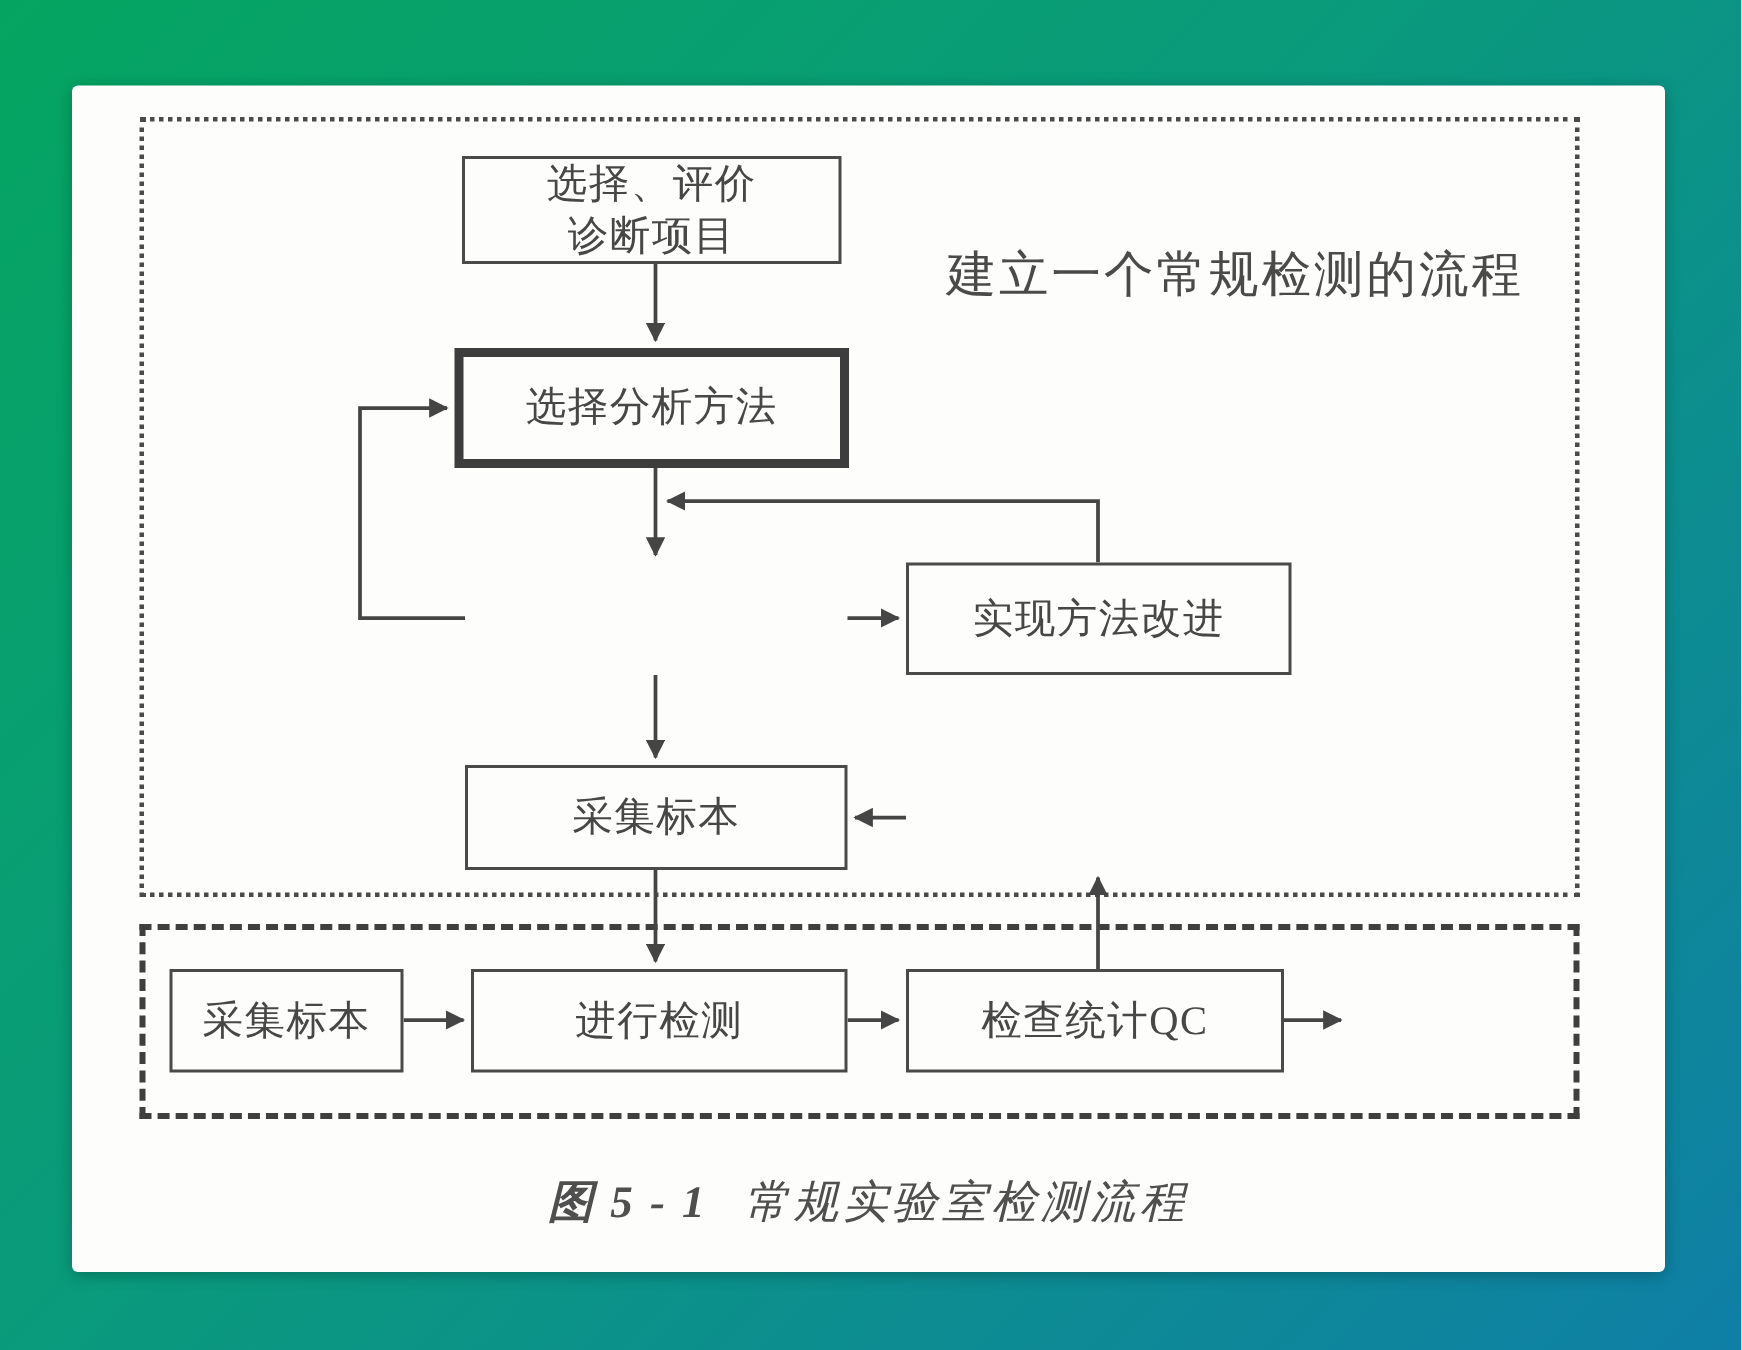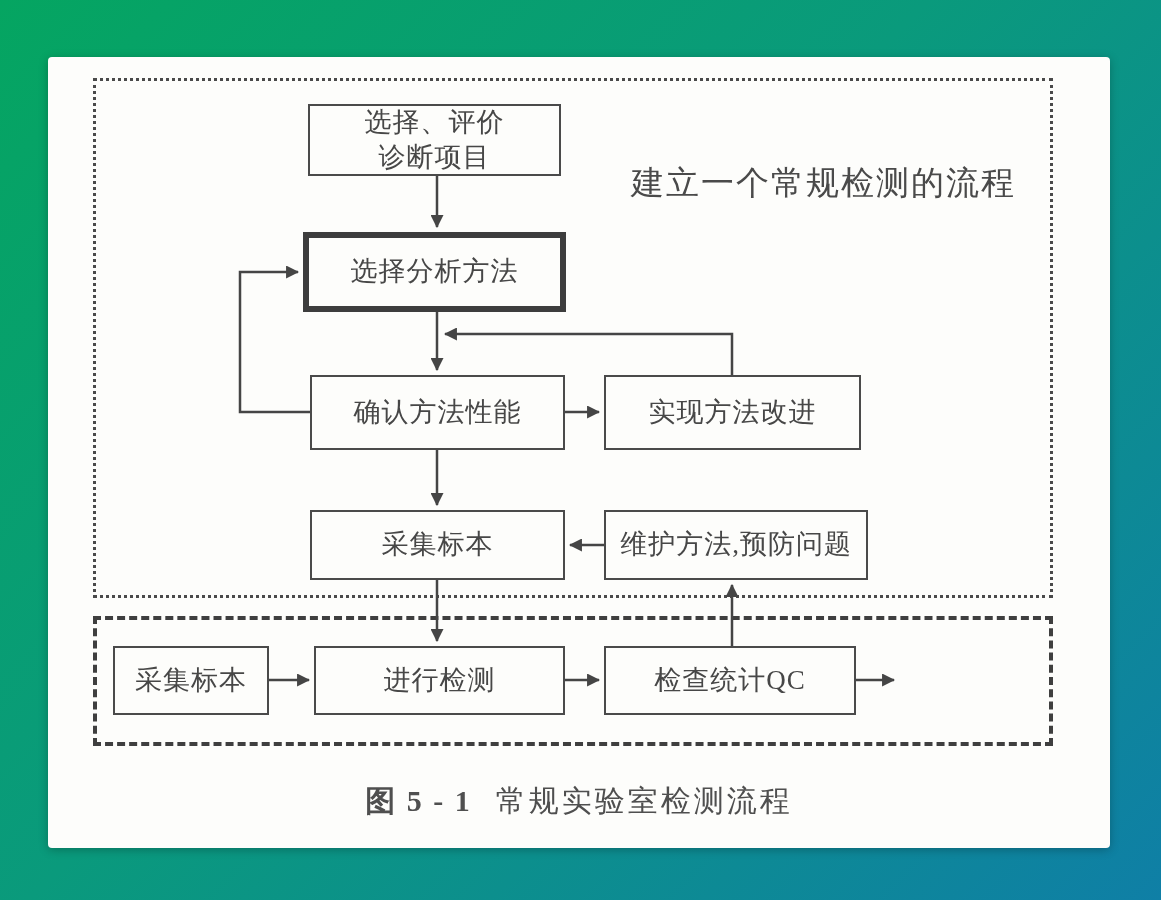--- a/index.html
+++ b/index.html
@@ -80,20 +80,21 @@
     color: #4a4a4a;
   }
   .caption {
     position: absolute;
     left: 0;
     right: 0;
     top: 724px;
     text-align: center;
     color: #4f4f4f;
     font-size: 30px;
+    font-style: italic;
   }
   .caption-prefix {
     font-weight: bold;
     letter-spacing: 2px;
     margin-right: 24px;
   }
   .caption-title {
     letter-spacing: 3px;
   }
 </style>
@@ -130,35 +131,29 @@
 
     <div class="box" style="left:260px;top:47px;width:253px;height:72px">
       <span class="box-label">选择、评价
 诊断项目</span>
     </div>
 
     <div class="box thick" style="left:255px;top:175px;width:263px;height:80px">
       <span class="box-label">选择分析方法</span>
     </div>
 
-    <div class="box" style="left:262px;top:318px;width:255px;height:75px">
-      <span class="box-label">确认方法性能</span>
-    </div>
 
     <div class="box" style="left:556px;top:318px;width:257px;height:75px">
       <span class="box-label">实现方法改进</span>
     </div>
 
     <div class="box" style="left:262px;top:453px;width:255px;height:70px">
       <span class="box-label">采集标本</span>
     </div>
 
-    <div class="box" style="left:556px;top:453px;width:264px;height:70px">
-      <span class="box-label">维护方法,预防问题</span>
-    </div>
 
     <div class="box" style="left:266px;top:589px;width:251px;height:69px">
       <span class="box-label">进行检测</span>
     </div>
 
     <div class="box" style="left:65px;top:589px;width:156px;height:69px">
       <span class="box-label">采集标本</span>
     </div>
 
     <div class="box" style="left:556px;top:589px;width:252px;height:69px">

